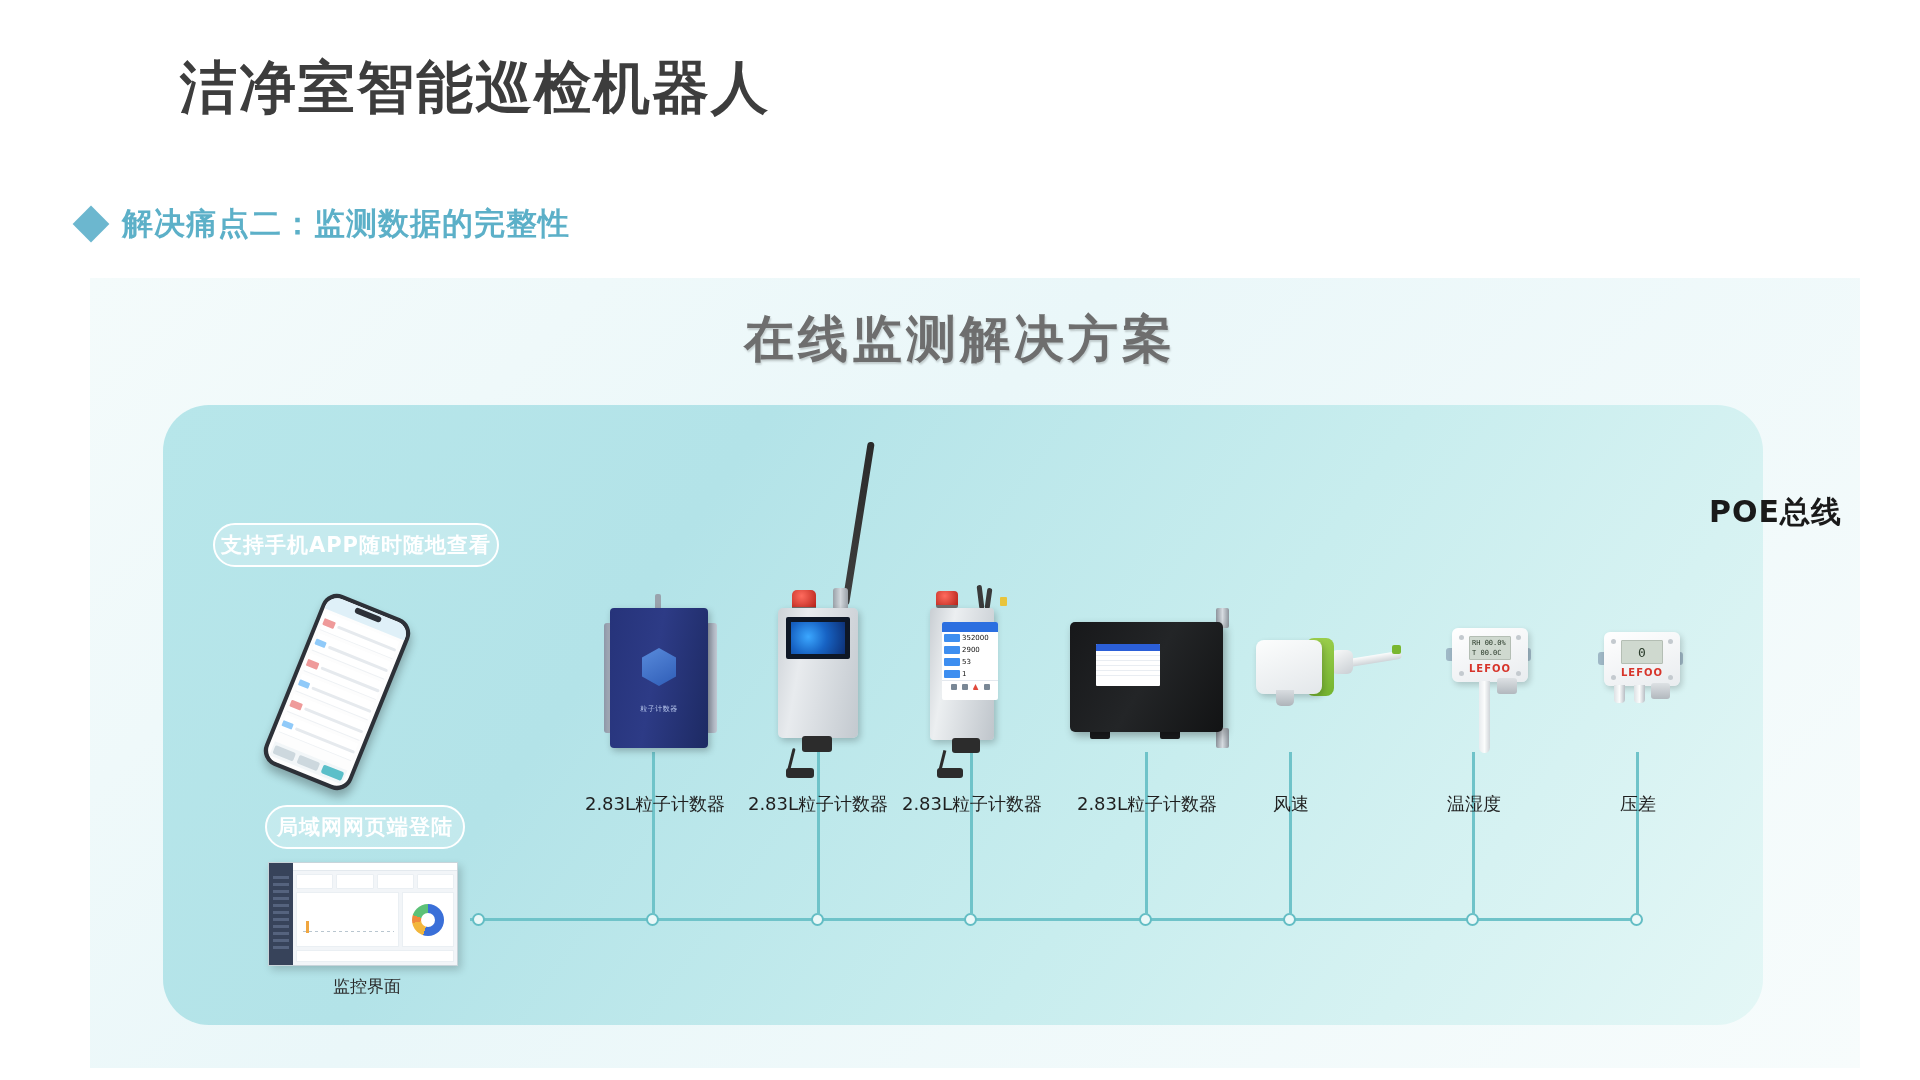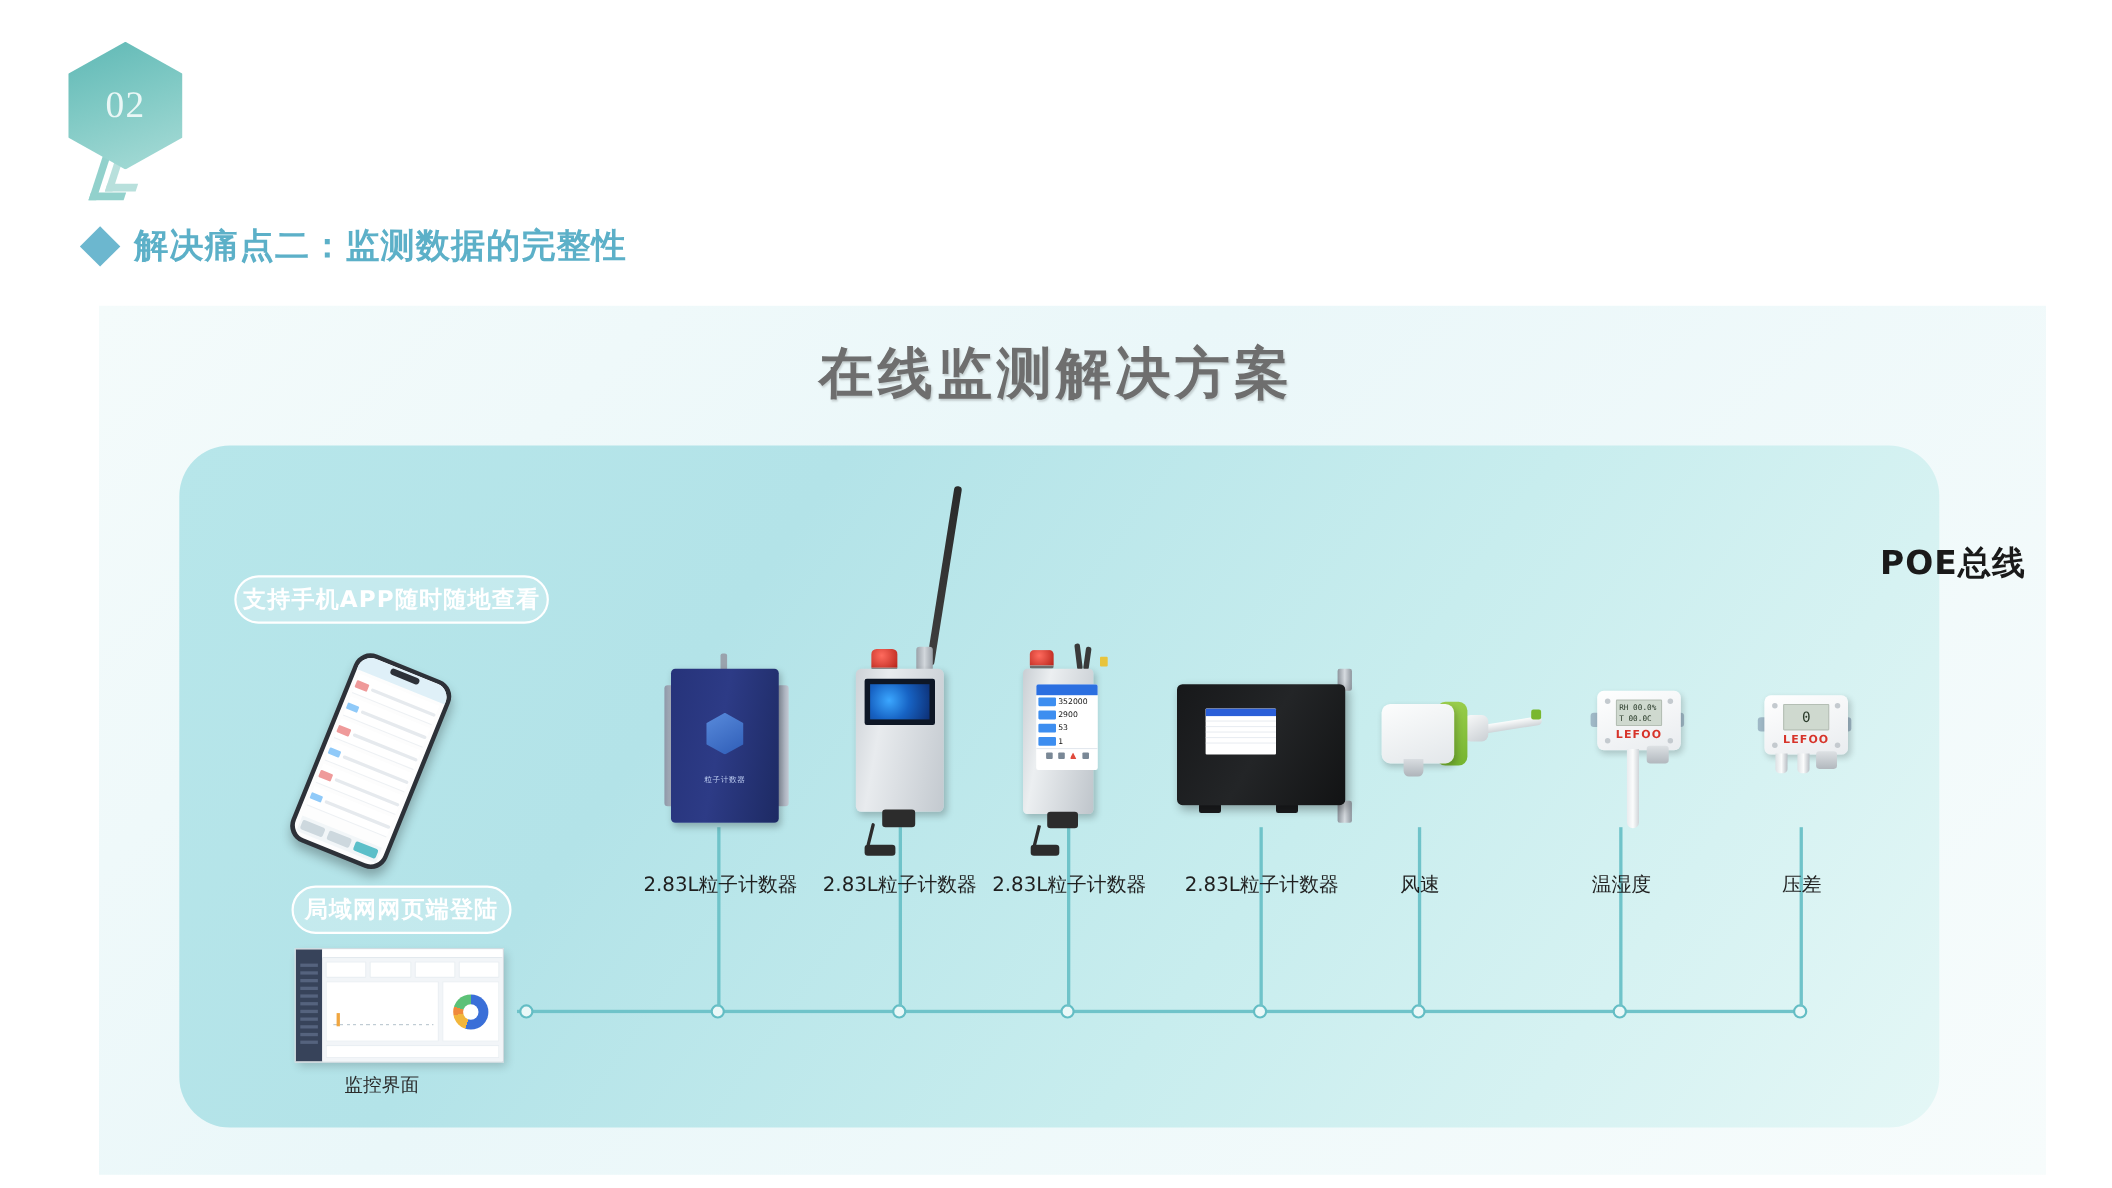--- a/index.html
+++ b/index.html
@@ -144,21 +144,21 @@
   .dash-chart em { position:absolute; left:9px; bottom:13px; width:3px; height:12px;
                    background:#f0a640; }
   .dash-donut { flex:1; background:#ffffff; border:1px solid #eaeff3;
                 display:flex; align-items:center; justify-content:center; }
   .donut { width:32px; height:32px; border-radius:50%;
            background:conic-gradient(#3a6fd8 0 55%,#f2b63c 55% 72%,#f08a3c 72% 80%,#5cc177 80% 100%);
            position:relative; }
   .donut:after { content:""; position:absolute; inset:9px; background:#fff; border-radius:50%; }
   .dash-foot { height:12px; background:#ffffff; border:1px solid #eaeff3; margin-top:3px; }
   .dash-caption {
-    position:absolute; left:252px; top:975px; width:190px; text-align:center;
+    position:absolute; left:272px; top:975px; width:190px; text-align:center;
     font-size:17px; color:#2b2b2b; font-family:"DejaVu Sans", sans-serif;
   }
 
   
   .bus {
     position:absolute; left:470px; top:918px; width:1166px; height:3px;
     background:#6fc3c9;
   }
   .node {
     position:absolute; width:13px; height:13px; border-radius:50%;
@@ -364,26 +364,21 @@
   .d7-port { position:absolute; top:685px; width:11px; height:18px;
              background:linear-gradient(90deg,#dde1e4,#fbfcfc,#b8bec4);
              border-radius:0 0 4px 4px;}
   .d7-conn { position:absolute; left:1651px; top:683px; width:19px; height:16px;
              background:linear-gradient(180deg,#dde1e4,#b2b8be); border-radius:3px;}
 </style>
 </head>
 <body>
 
 <div class="header">
-  <div class="hex-badge">
-    <div class="chev chev1"></div>
-    <div class="chev chev2"></div>
-    <div class="hex-shape"></div>
-    <div class="hex-num">02</div>
-  </div>
+  <div class="header-title">洁净室智能巡检机器人</div>
 </div>
 
 <div class="subline">
   <span class="diamond"></span>
   <span class="subline-text">解决痛点二：监测数据的完整性</span>
 </div>
 
 <div class="panel"></div>
 
 <div class="panel-title">

